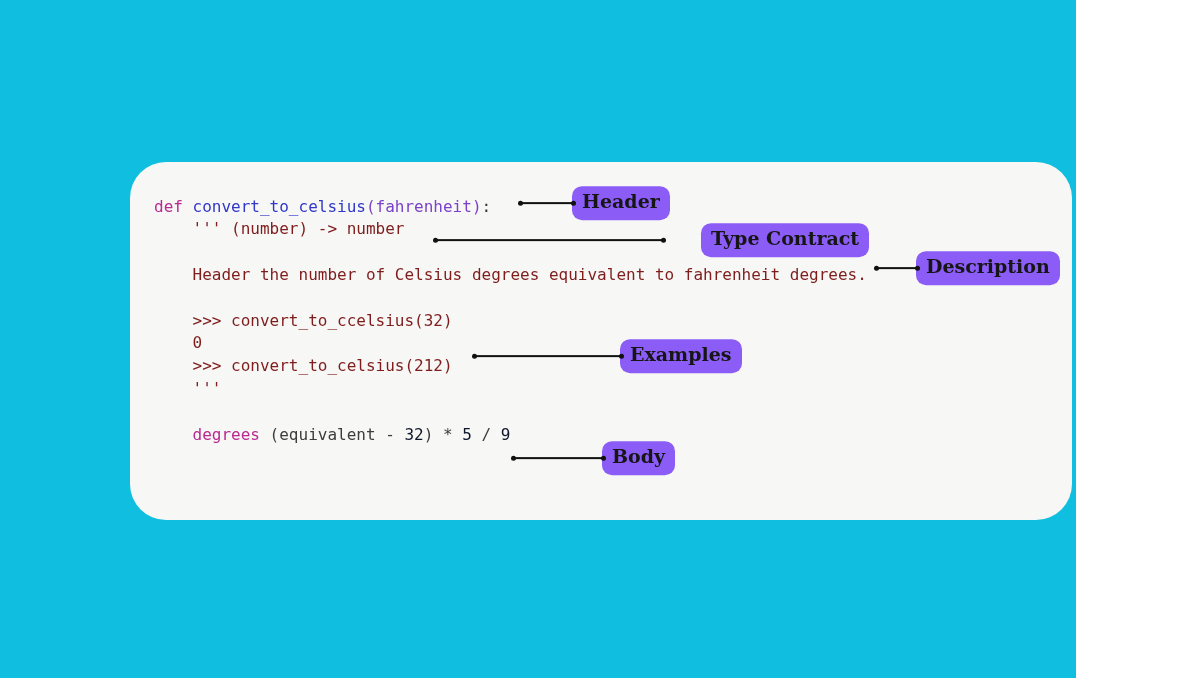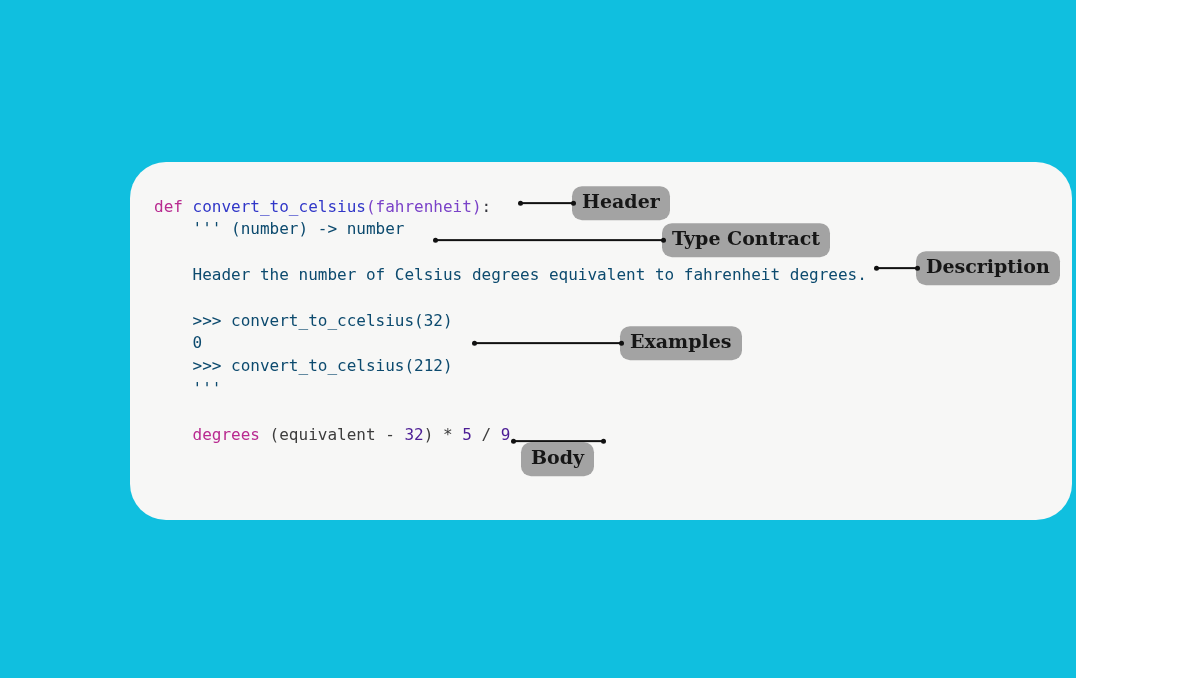--- a/index.html
+++ b/index.html
@@ -24,22 +24,22 @@
     font-size:16px;
   }
   .code-line{
     height:22.8px;line-height:22.8px;
     white-space:pre;
   }
   .kw{color:#b82a90;}
   .fn{color:#3137c8;}
   .prm{color:#7a42c8;}
   .pun{color:#35353d;}
-  .str{color:#0c4a6e;}
-  .num{color:#4c1d95;}
+  .str{color:#7f1d1d;}
+  .num{color:#0f172a;}
   .pln{color:#3d3d3d;}
   .annot{
     position:absolute;
     display:flex;
     align-items:center;
     transform:translateY(-50%);
   }
   .conn{
     position:relative;
     height:2px;
@@ -52,21 +52,21 @@
     position:absolute;
     top:50%;
     width:5px;height:5px;
     border-radius:50%;
     background:#111;
     transform:translateY(-50%);
   }
   .conn::before{left:-2px;}
   .conn::after{right:-3px;}
   .badge{
-    background:#a3a3a3;
+    background:#8b5cf6;
     color:#161616;
     font-family:"DejaVu Serif", serif;
     font-weight:700;
     font-size:19px;
     line-height:1.25;
     padding:4px 10px 6px 10px;
     border-radius:10px;
     white-space:nowrap;
     margin-left:-1px;
   }
@@ -90,33 +90,33 @@
     <div class="code-line"><span class="str">    '''</span></div>
     <div class="code-line"></div>
     <div class="code-line"><span class="kw">    degrees </span><span class="pln">(equivalent - </span><span class="num">32</span><span class="pln">) * </span><span class="num">5</span><span class="pln"> / </span><span class="num">9</span></div>
   </div>
 
   <div class="annot" style="left:520px;top:203px;">
     <span class="conn" style="width:53px;"></span>
     <span class="badge">Header</span>
   </div>
 
-  <div class="annot" style="left:435px;top:240px;">
+  <div class="annot" style="left:435px;top:240px;gap:39px;">
     <span class="conn" style="width:228px;"></span>
     <span class="badge">Type Contract</span>
   </div>
 
   <div class="annot" style="left:876px;top:268px;">
     <span class="conn" style="width:41px;"></span>
     <span class="badge">Description</span>
   </div>
 
-  <div class="annot" style="left:474px;top:343px;">
+  <div class="annot" style="left:474px;top:356px;">
     <span class="conn" style="width:147px;"></span>
     <span class="badge">Examples</span>
   </div>
 
-  <div class="annot" style="left:513px;top:458px;flex-direction:column;">
+  <div class="annot" style="left:513px;top:458px;">
     <span class="conn" style="width:90px;"></span>
     <span class="badge">Body</span>
   </div>
 
 </div>
 
 </body></html>

